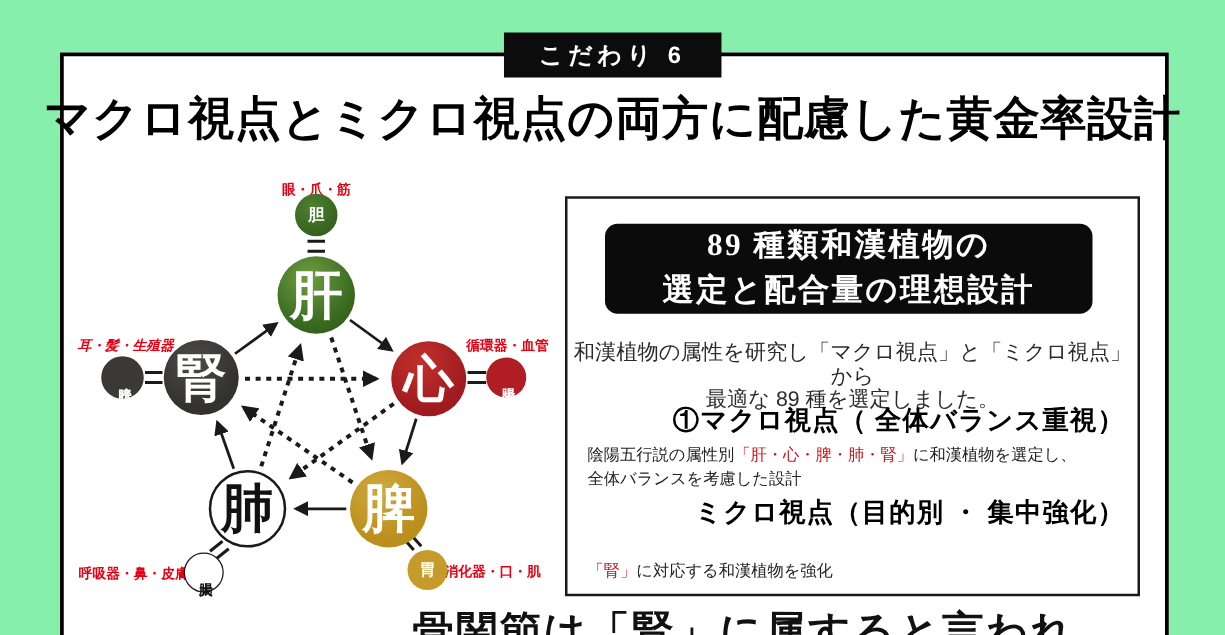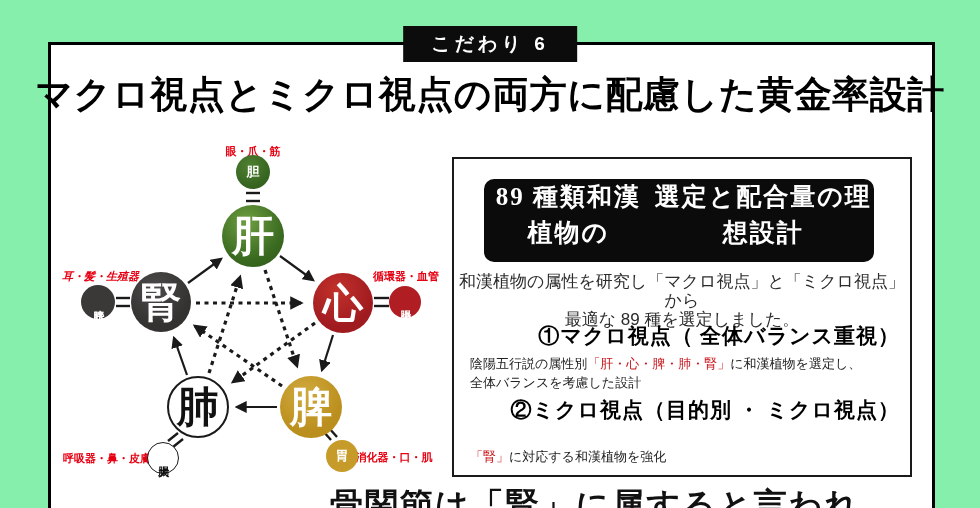--- a/index.html
+++ b/index.html
@@ -42,23 +42,23 @@
   .sys-label { position:absolute; font-size:11px; font-weight:bold; color:#e60012; white-space:nowrap; }
   .sl-liver  { left:193px; top:4px;   transform:translateX(-50%); }
   .sl-kidney { left:2px;   top:129px;font-style:italic; }
   .sl-heart  { left:346px; top:129px; transform:translateX(-50%); }
   .sl-lung   { left:3px;   top:311px; }
   .sl-spleen { left:334px; top:310px; transform:translateX(-50%); }
 
   
   .panel { position:absolute; left:452px; top:157px; width:460px; height:320px;
            border:2px solid #1a1a1a; background:#fff; }
-  .panel-header { position:absolute; left:30px; top:20px; width:390px; height:83px;
+  .panel-header { position:absolute; left:30px; top:20px; width:390px; height:72px;
                   background:#0b0b0b; border-radius:10px; color:#fff; text-align:center;
-                  display:flex; flex-direction:row; justify-content:center;
+                  display:flex; flex-direction:column; justify-content:center;
                   font-family:"Liberation Serif","DejaVu Serif",serif; font-weight:bold;
                   font-size:25px; letter-spacing:2px; line-height:1.45; }
   .panel-intro { position:absolute; left:0; top:113px; width:100%; text-align:center;
                  font-size:17px; line-height:19px; color:#2b2b2b; }
   .panel-sec { position:absolute; left:16px; right:10px; }
   .sec1 { top:163px; }
   .sec2 { top:237px; }
   .sec-heading { font-family:"Liberation Serif","DejaVu Serif",serif; font-weight:bold;
                  font-size:21px; color:#000; letter-spacing:1px; white-space:nowrap;text-align:right; }
   .sec-body { margin-top:4px; font-size:13px; line-height:19px; color:#222; }
@@ -177,21 +177,21 @@
 
     <div class="panel-sec sec1">
       <div class="sec-heading">①マクロ視点（ 全体バランス重視）</div>
       <div class="sec-body">
         <span>陰陽五行説の属性別</span><span class="red-inline">「肝・心・脾・肺・腎」</span><span>に和漢植物を選定し、</span><br>
         <span>全体バランスを考慮した設計</span>
       </div>
     </div>
 
     <div class="panel-sec sec2">
-      <div class="sec-heading">②ミクロ視点（目的別 ・ ミクロ視点）</div>
+      <div class="sec-heading">ミクロ視点（目的別 ・ 集中強化）</div>
       <div class="sec-body">
         <br>
         <span class="red-inline">「腎」</span><span>に対応する和漢植物を強化</span>
       </div>
     </div>
 
   </div>
 
   <div class="bottom-caption">骨関節は「腎」に属すると言われ</div>
 

